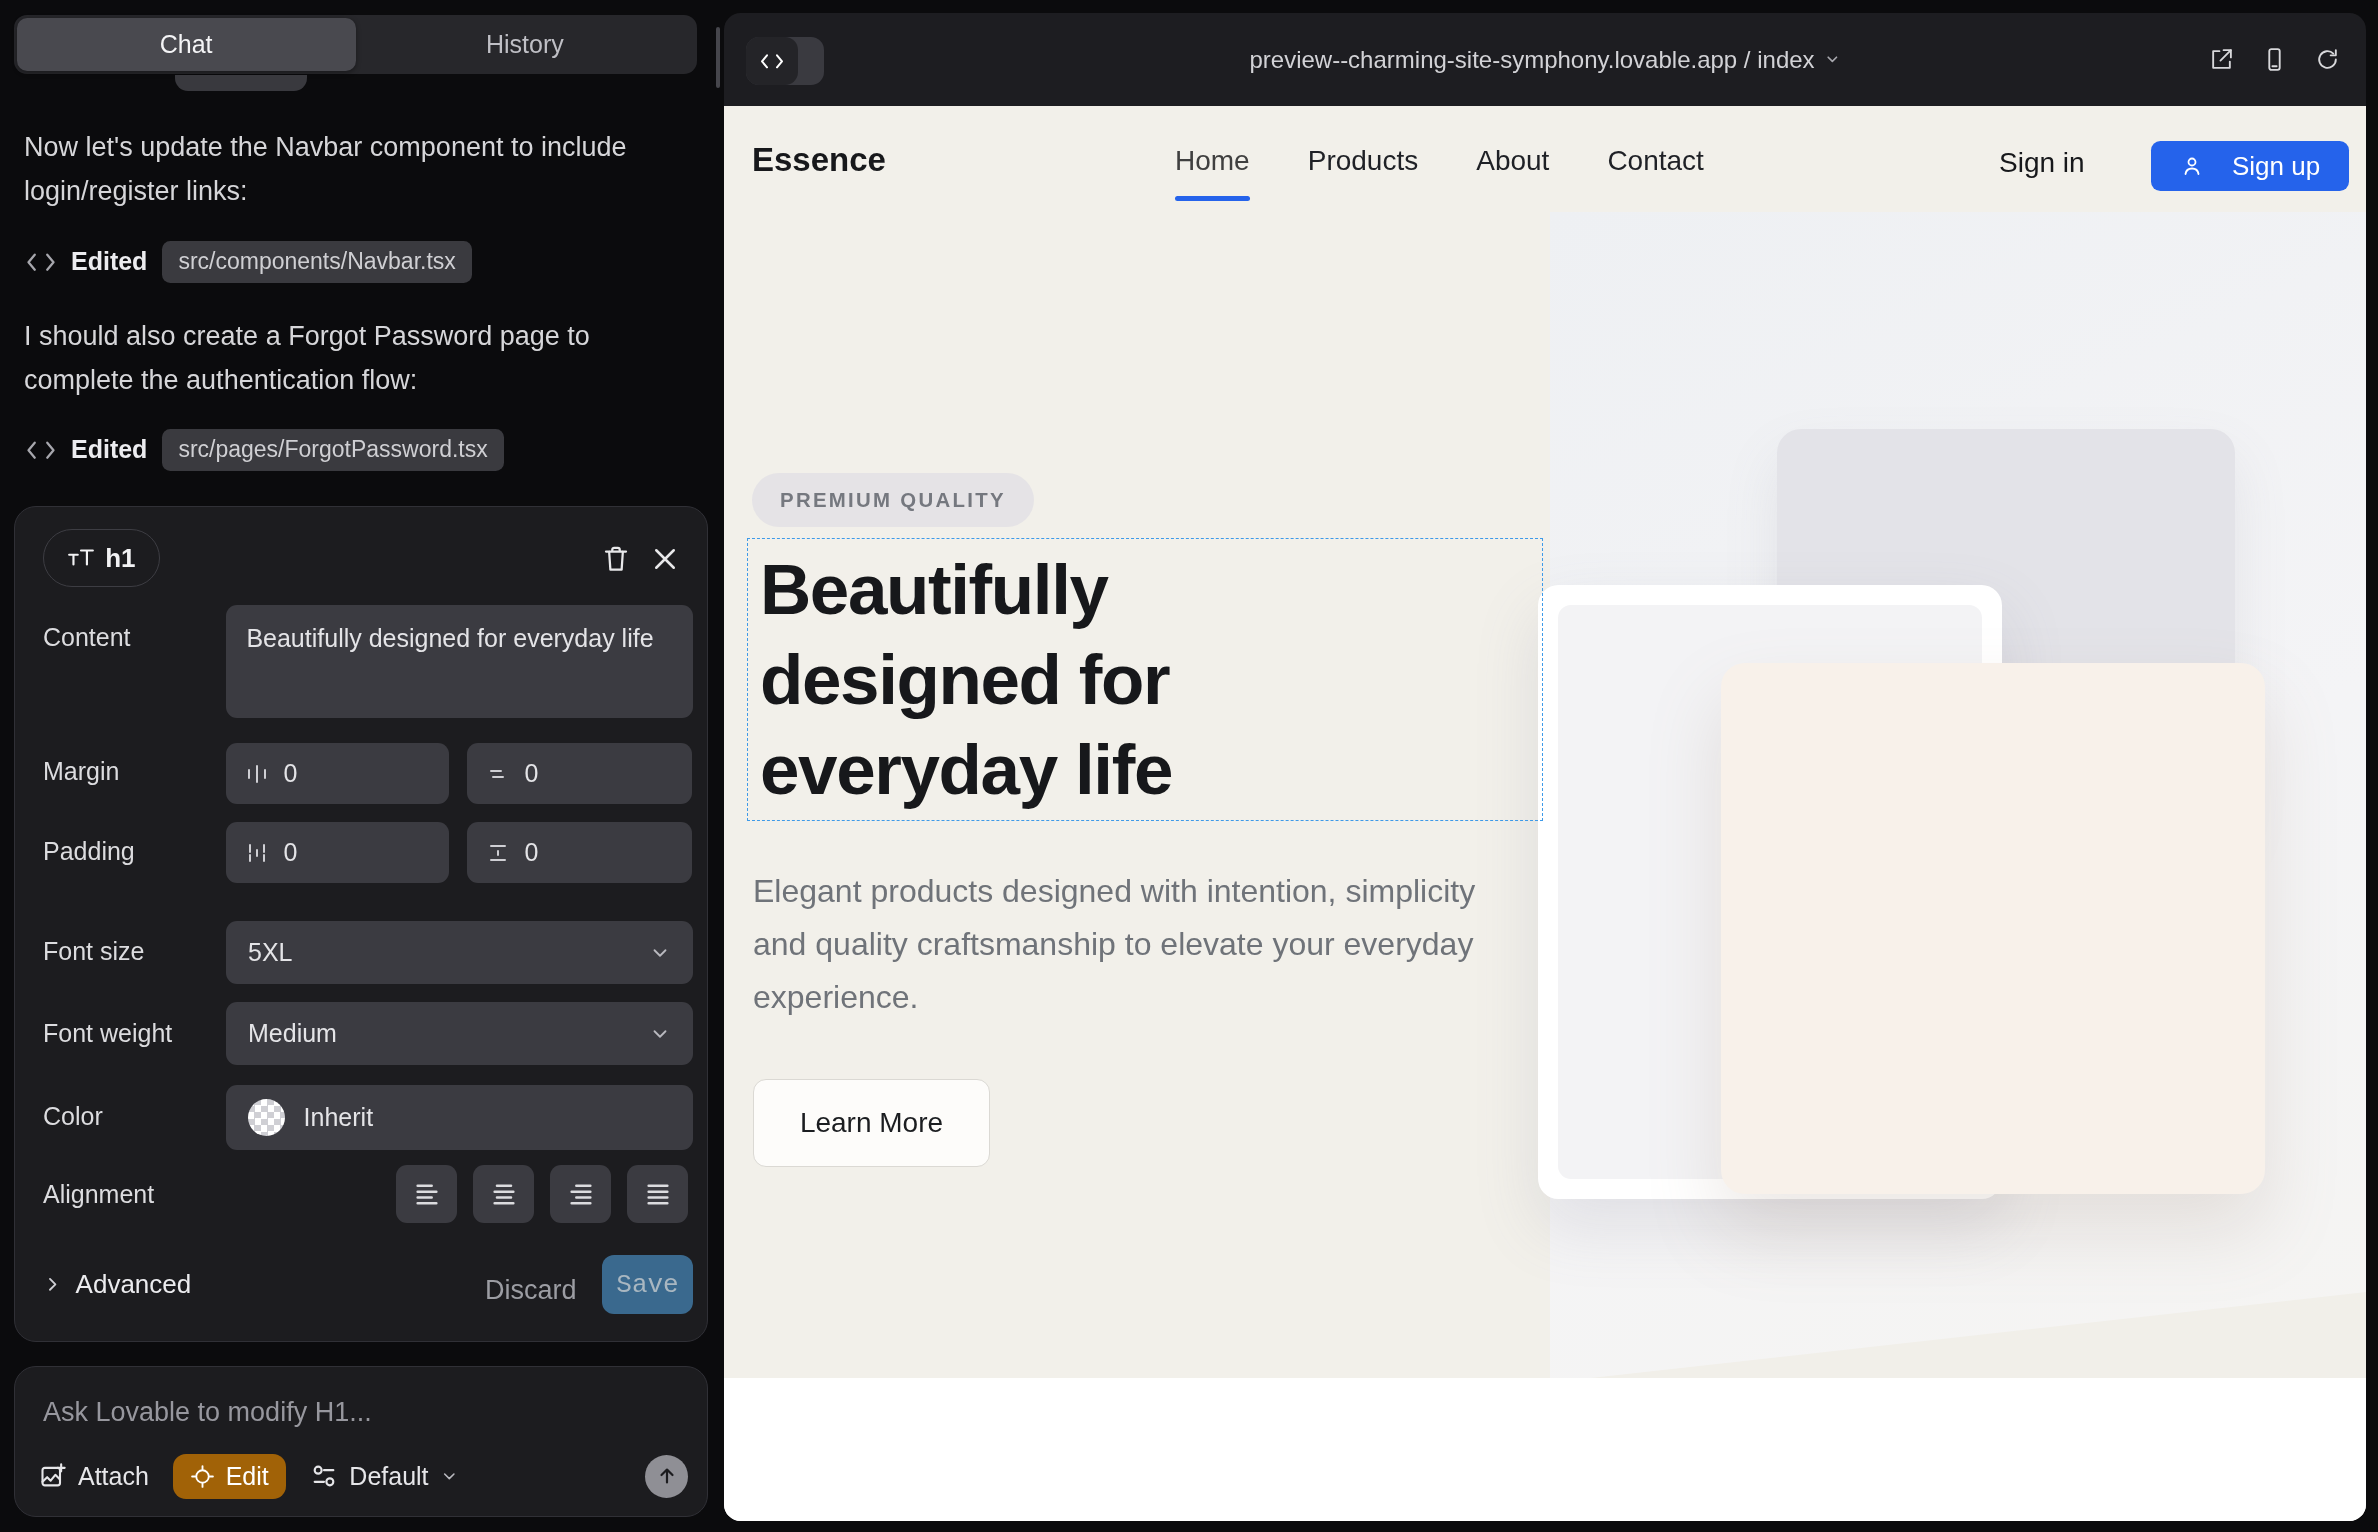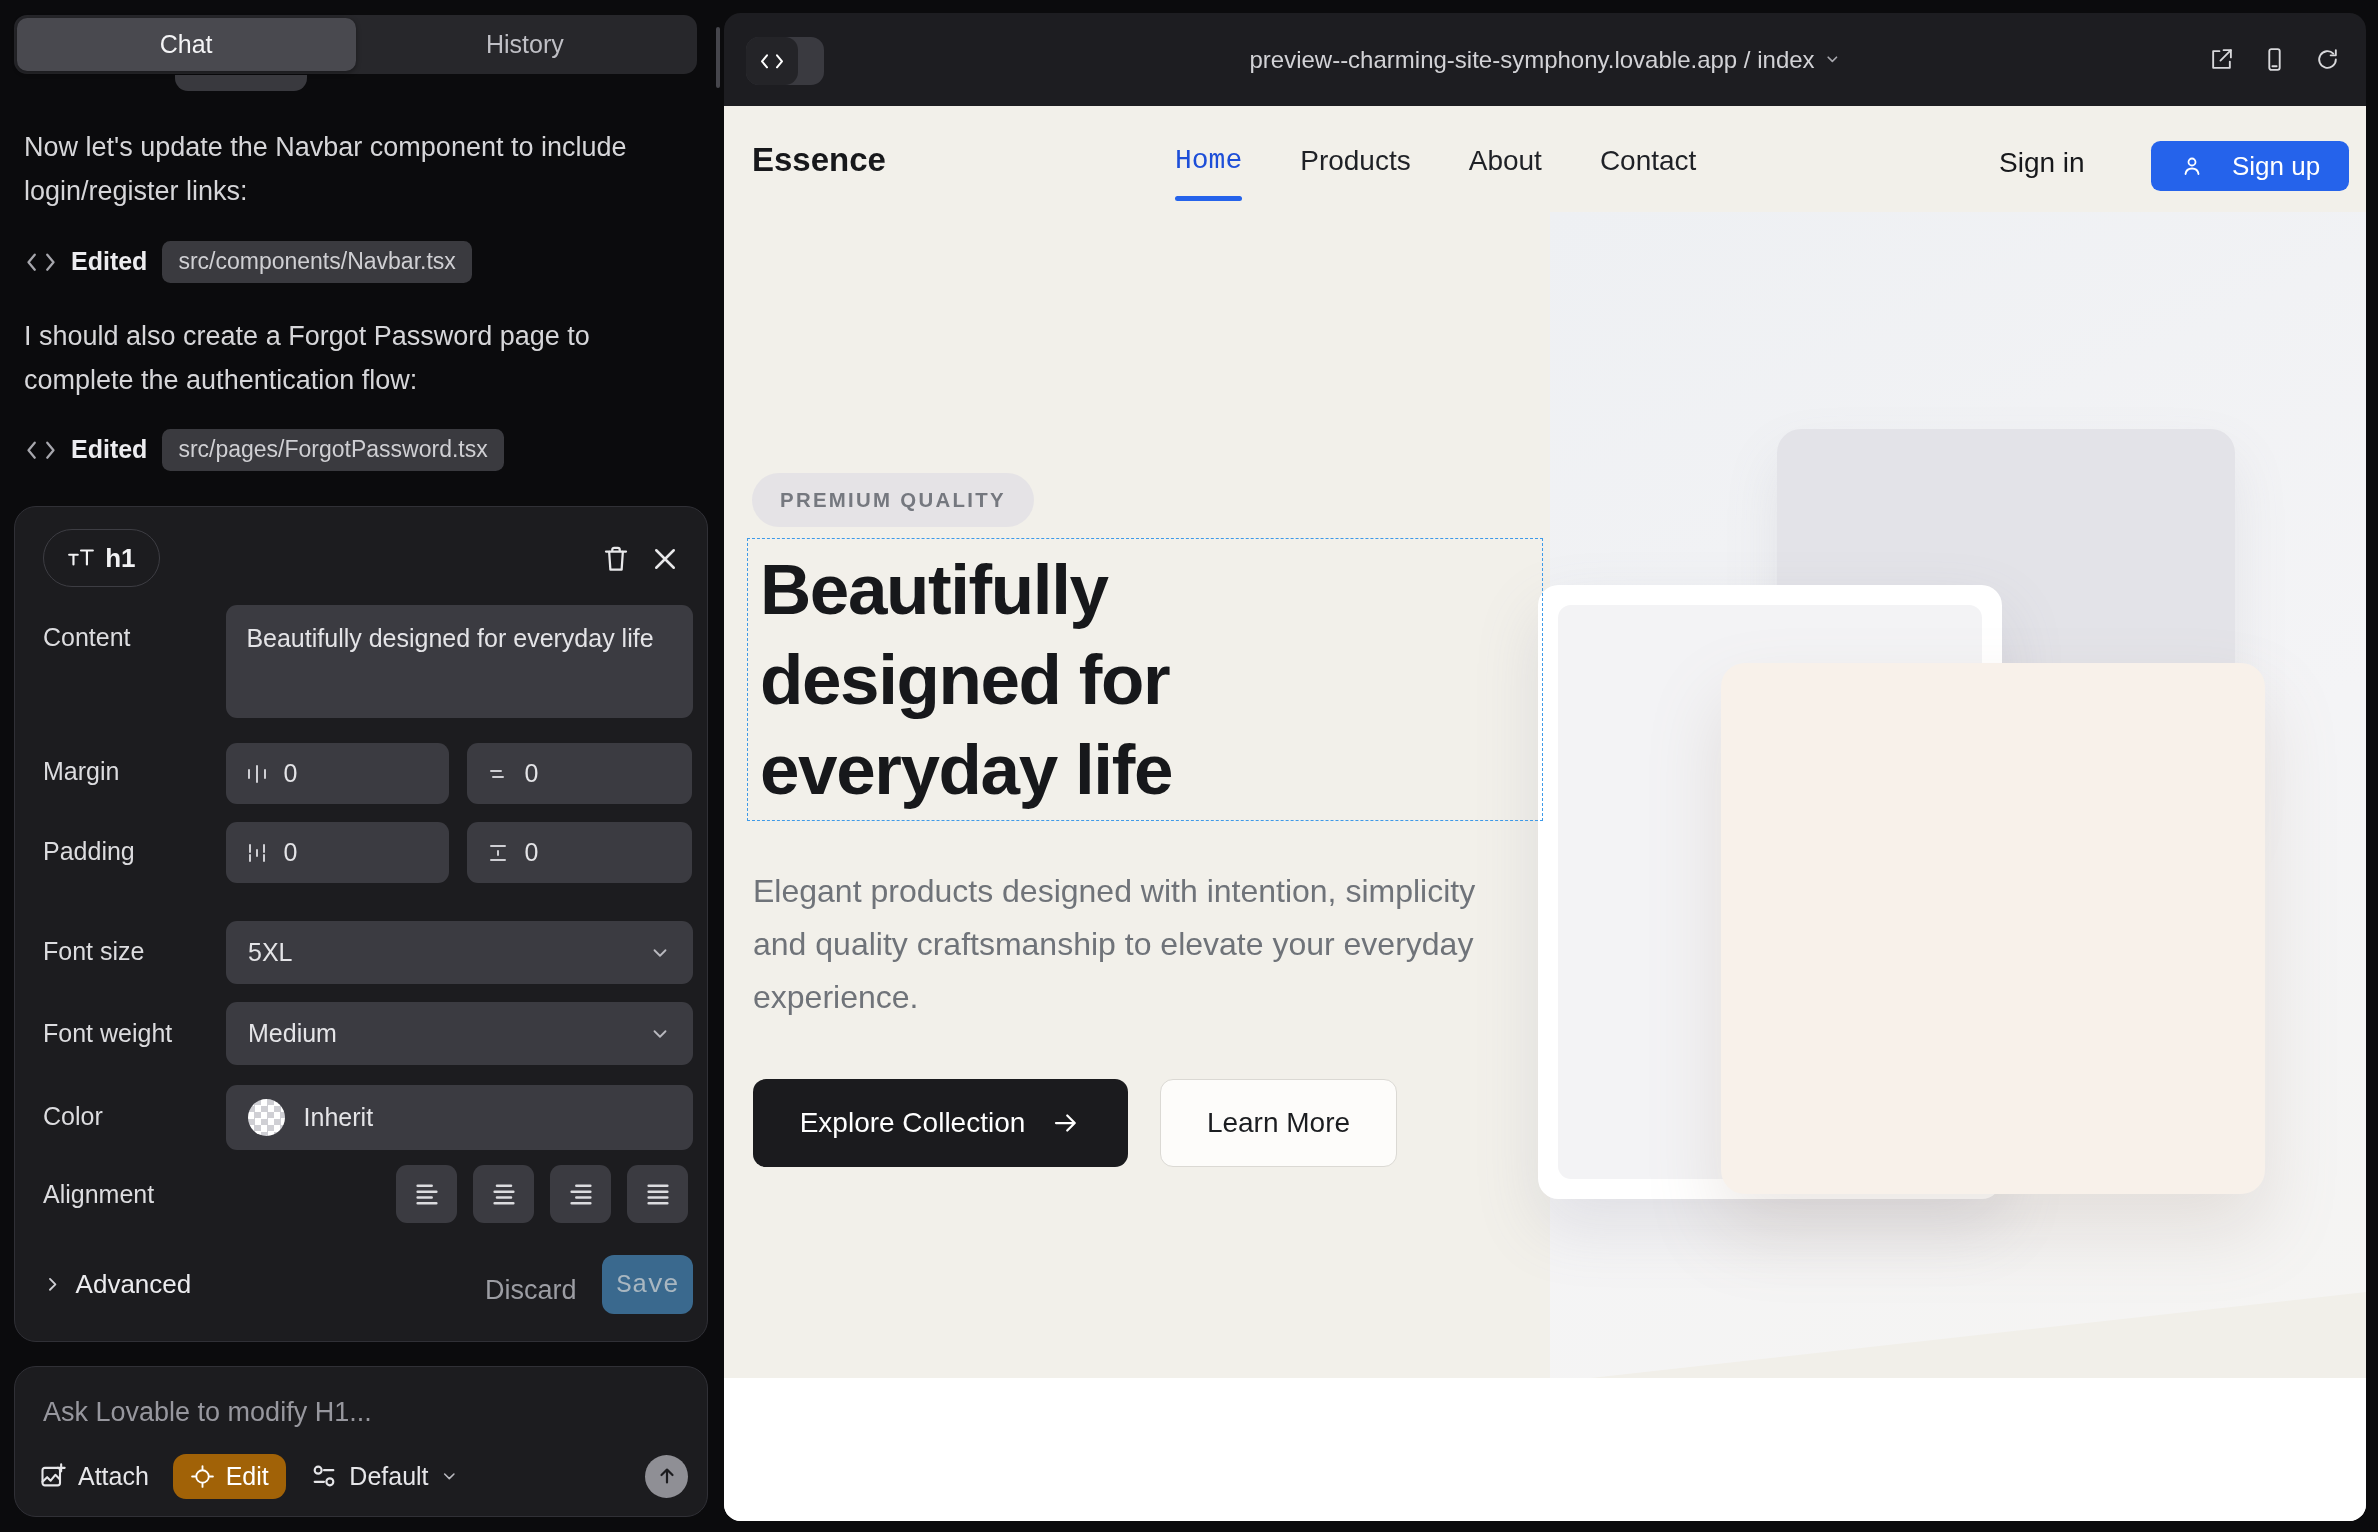--- a/index.html
+++ b/index.html
@@ -99,21 +99,21 @@
               background:linear-gradient(155deg,#eef0f3 0%,#f4f4f6 55%,#f5f4f2 100%); }
   .wedge { position:absolute; left:867px; top:1186px; width:775px; height:86px; background:#f1efe9;
            clip-path:polygon(0 100%, 100% 0, 100% 100%); }
   .white-strip { position:absolute; left:0; top:1272px; width:1642px; height:144px; background:#ffffff; }
 
   
   .site-nav { position:absolute; left:0; top:0; width:1642px; height:108px; }
   .brand { position:absolute; left:28px; top:35px; font-size:33px; font-weight:700; color:#17181b; }
   .nav-links { position:absolute; left:451px; top:39px; display:flex; gap:58px; font-size:28px; color:#1f2126; }
   .nav-link { cursor:pointer; position:relative; padding-bottom:13px; }
-  .nav-link.active { color:#1d4ed8;font-family:Liberation Mono, monospace; }
+  .nav-link.active { color:#404040; }
   .nav-link.active::after { content:""; position:absolute; left:0; right:0; bottom:-11px; height:4.6px;
                             background:#2563eb; border-radius:2.8px; }
   .sign-in { position:absolute; left:1275px; top:41px; font-size:28px; color:#17181b; cursor:pointer; }
   .sign-up { position:absolute; left:1427px; top:35px; width:198px; height:50px; background:#2563eb; color:#fff;
              border:none; border-radius:9.3px; display:flex; align-items:center; justify-content:center; gap:28px;
              font-size:26px; cursor:pointer; }
   .sign-up svg { width:24px; height:24px; }
 
   
   .hero-badge { position:absolute; left:28px; top:367px; height:54px; display:flex; align-items:center;
@@ -385,25 +385,19 @@
         <h1 class="hero-h1">
           <span>Beautifully</span>
           <span>designed for</span>
           <span>everyday life</span>
         </h1>
       </div>
 
       <p class="hero-para">Elegant products designed with intention, simplicity and quality craftsmanship to elevate your everyday experience.</p>
 
       <div class="cta-row">
-        <button class="cta-primary">
-          <span>Explore Collection</span>
-          <svg viewBox="0 0 24 24" fill="none" stroke="currentColor" stroke-width="1.8" stroke-linecap="round" stroke-linejoin="round">
-              <path d="M4 12h15M13 6l6 6-6 6"></path>
-            </svg>
-        </button>
         <button class="cta-secondary">Learn More</button>
       </div>
     </div>
   </section>
 
 </div>
 
 
 </body></html>

